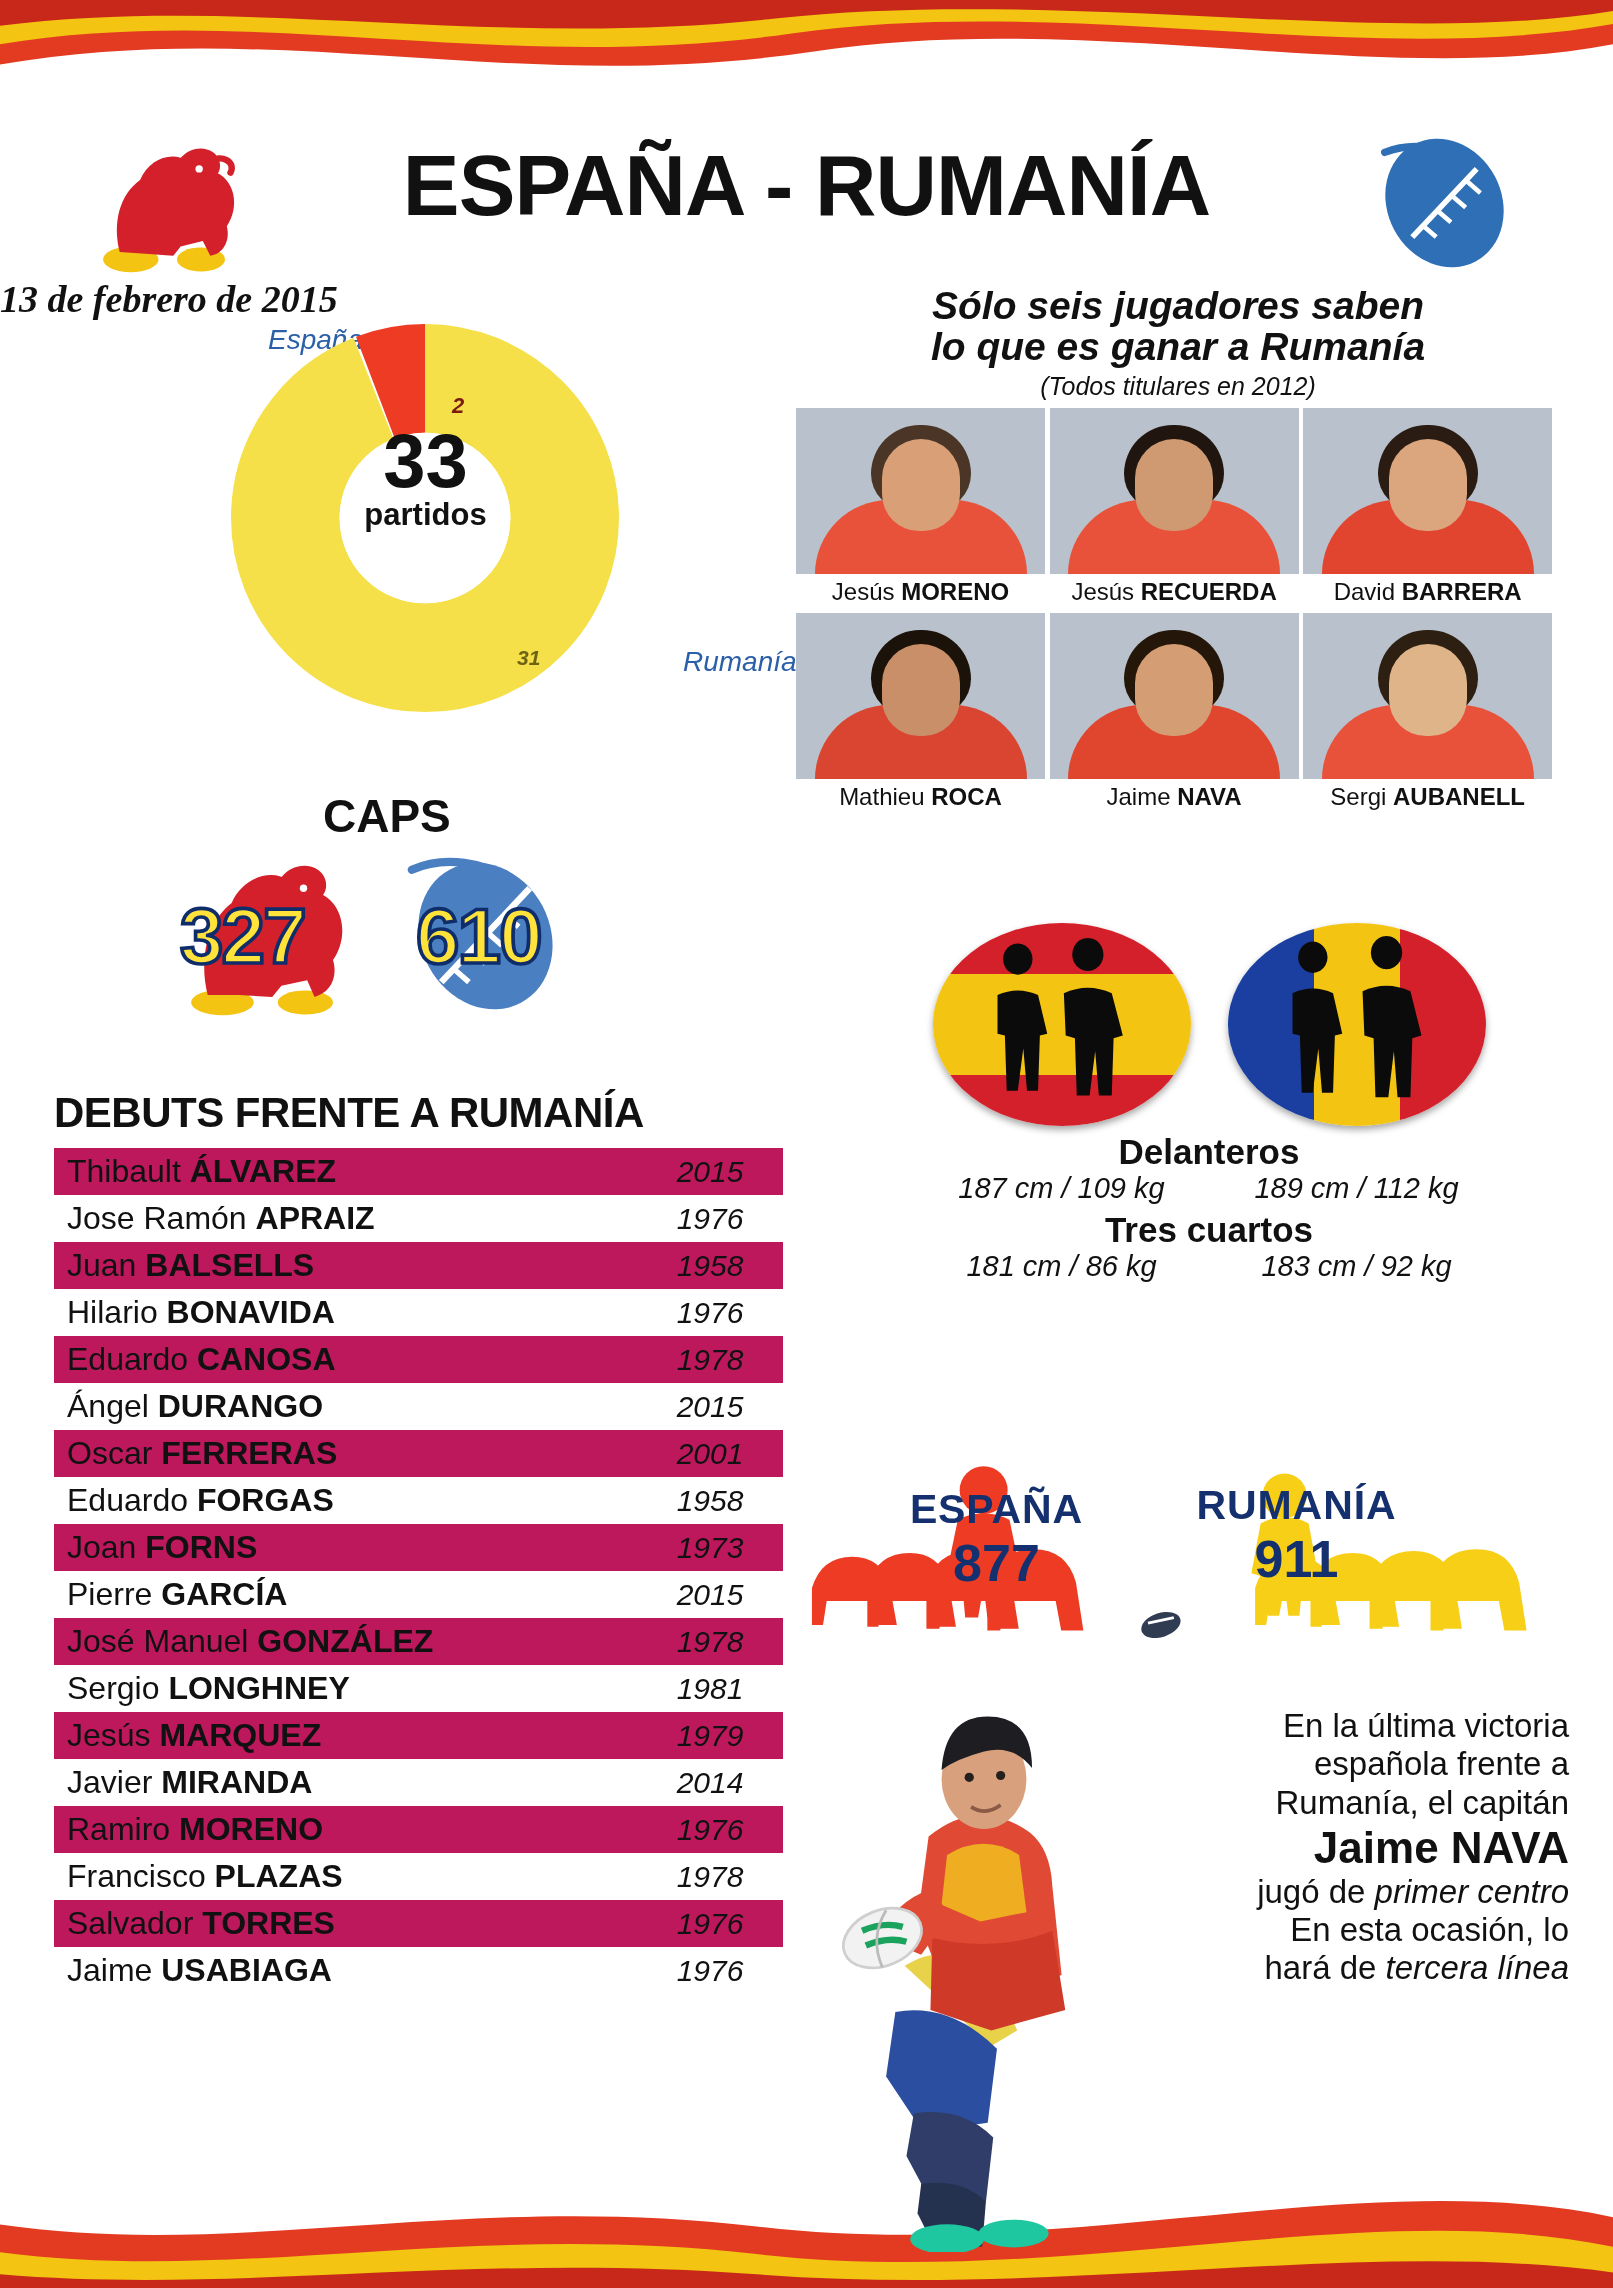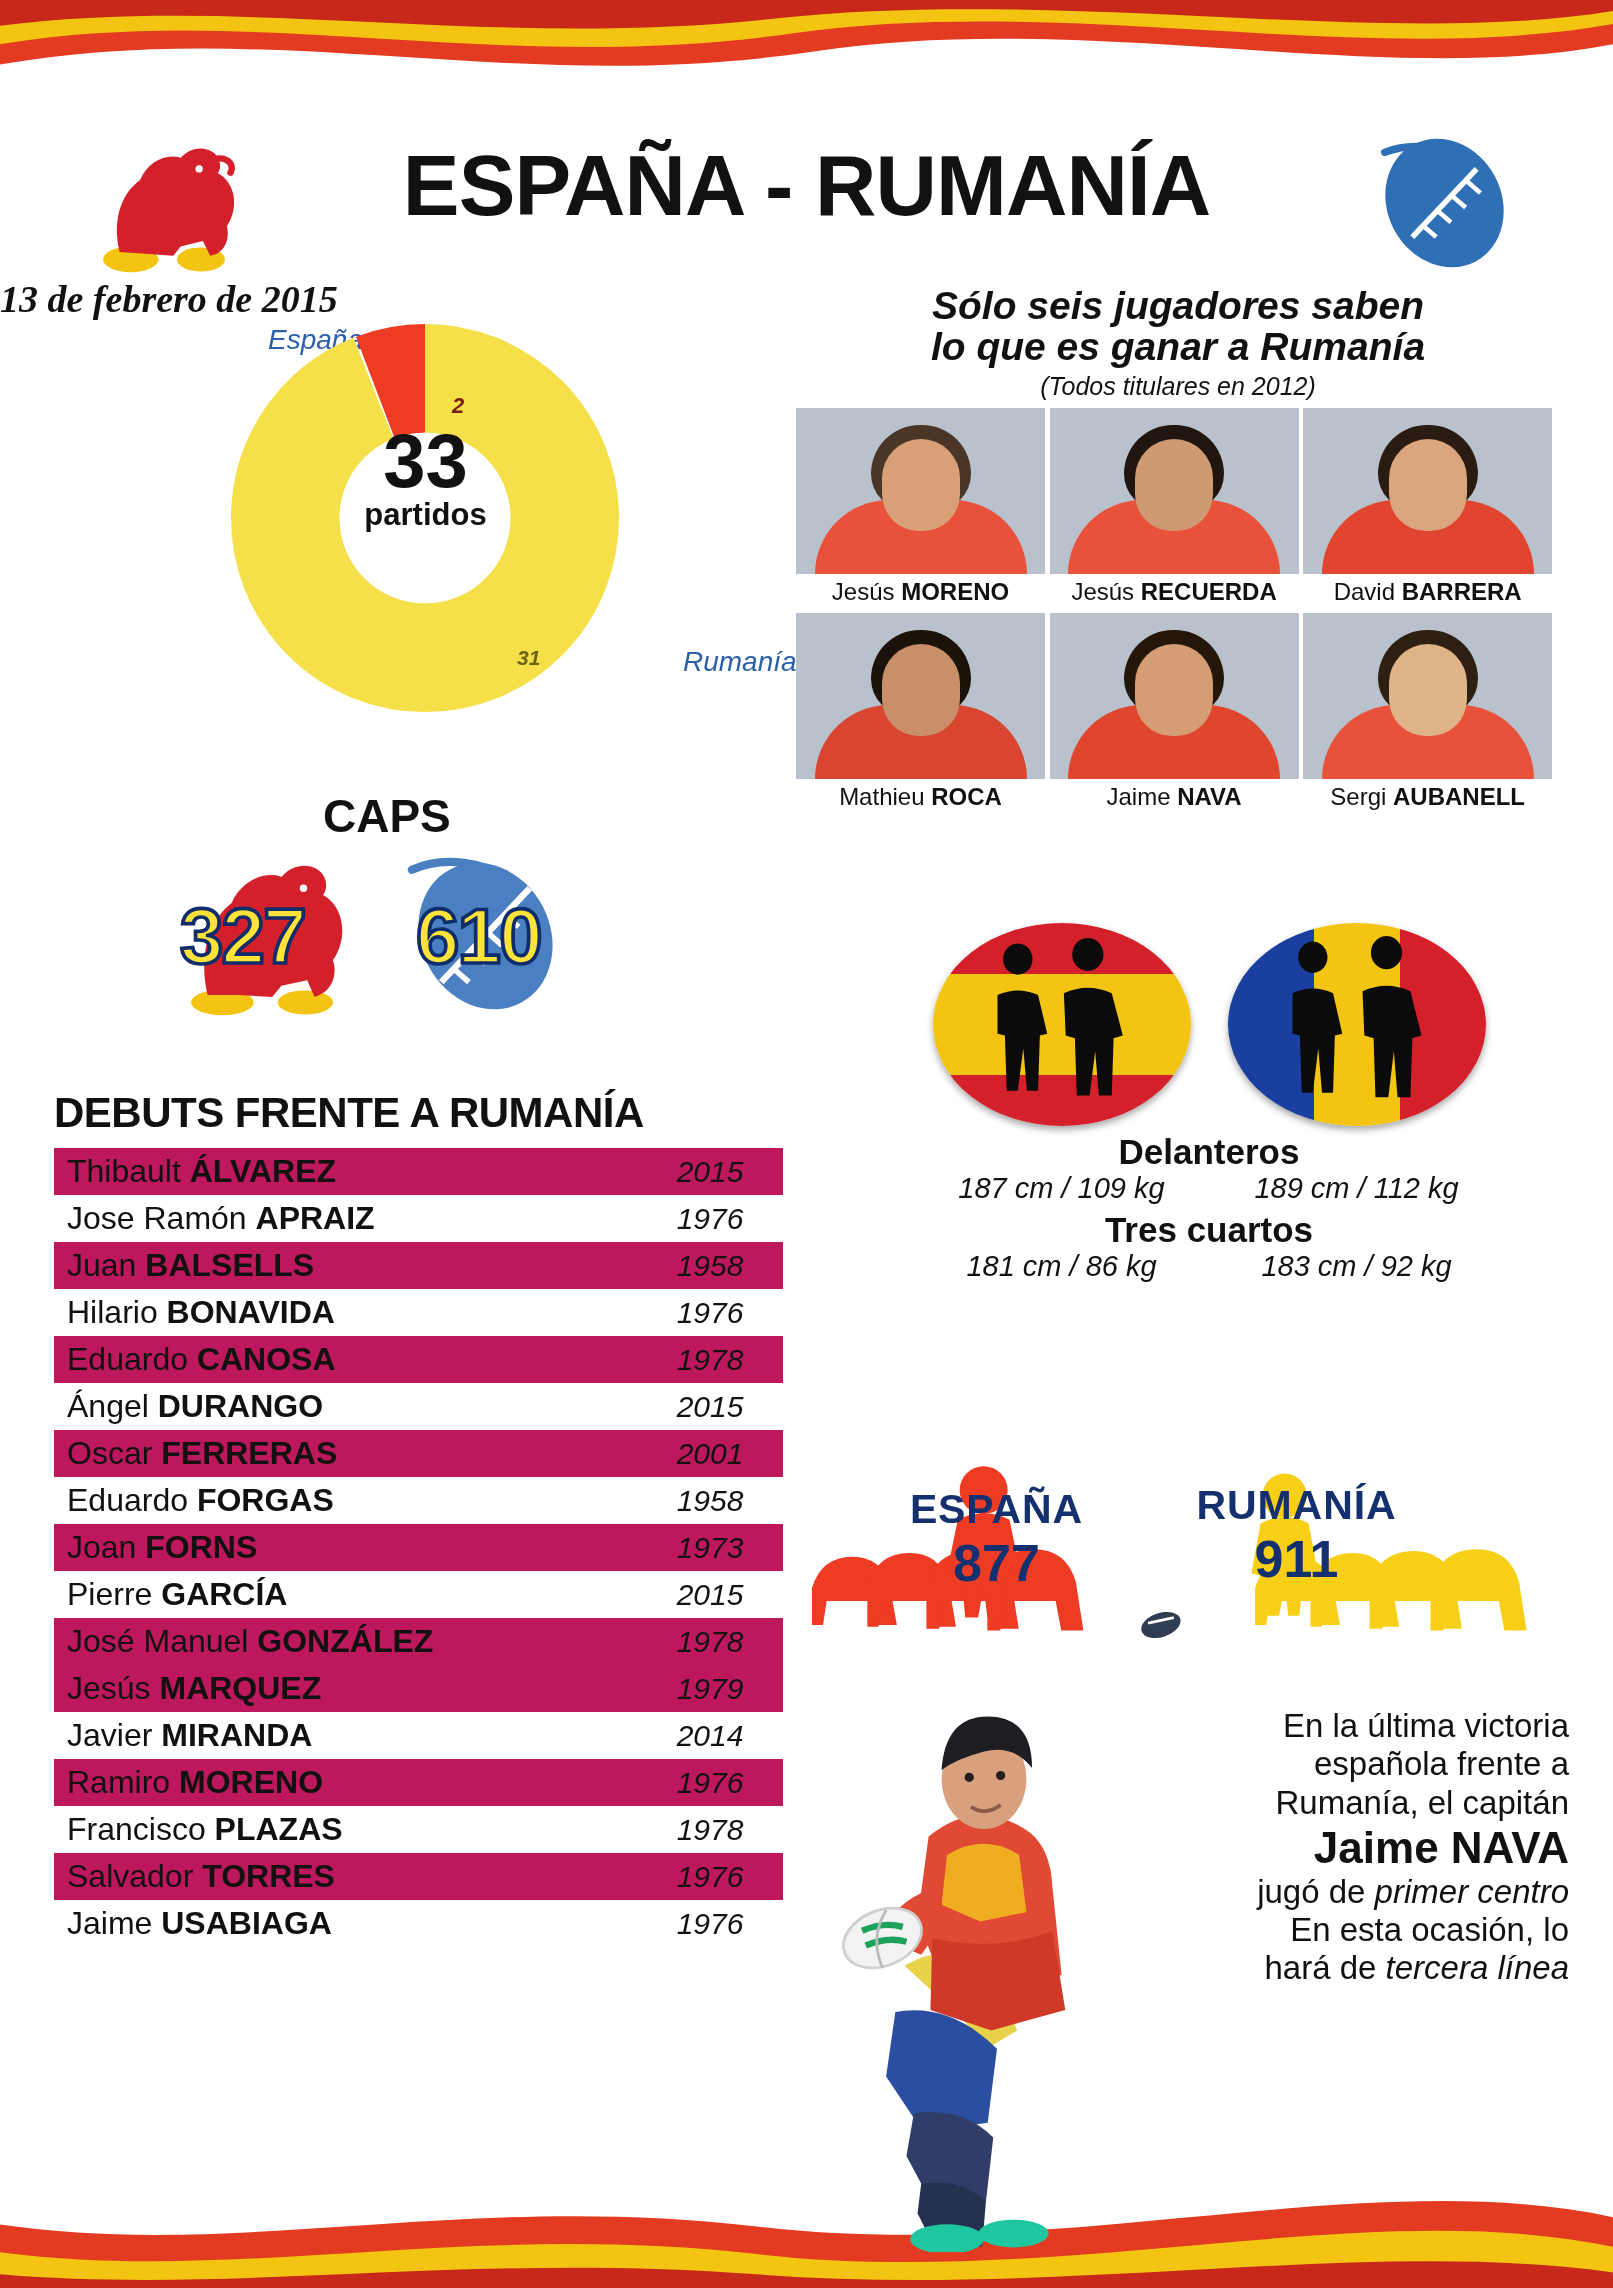--- a/index.html
+++ b/index.html
@@ -260,20 +260,24 @@
           <div class="debut-name"><span>Joan </span><b>FORNS</b></div>
           <div class="debut-year">1973</div>
         </div>
         <div class="debut-row">
           <div class="debut-name"><span>Pierre </span><b>GARCÍA</b></div>
           <div class="debut-year">2015</div>
         </div>
         <div class="debut-row alt">
           <div class="debut-name"><span>José Manuel </span><b>GONZÁLEZ</b></div>
           <div class="debut-year">1978</div>
+        </div>
+        <div class="debut-row">
+          <div class="debut-name"><span>Sergio </span><b>LONGHNEY</b></div>
+          <div class="debut-year">1981</div>
         </div>
         <div class="debut-row alt">
           <div class="debut-name"><span>Jesús </span><b>MARQUEZ</b></div>
           <div class="debut-year">1979</div>
         </div>
         <div class="debut-row">
           <div class="debut-name"><span>Javier </span><b>MIRANDA</b></div>
           <div class="debut-year">2014</div>
         </div>
         <div class="debut-row alt">

